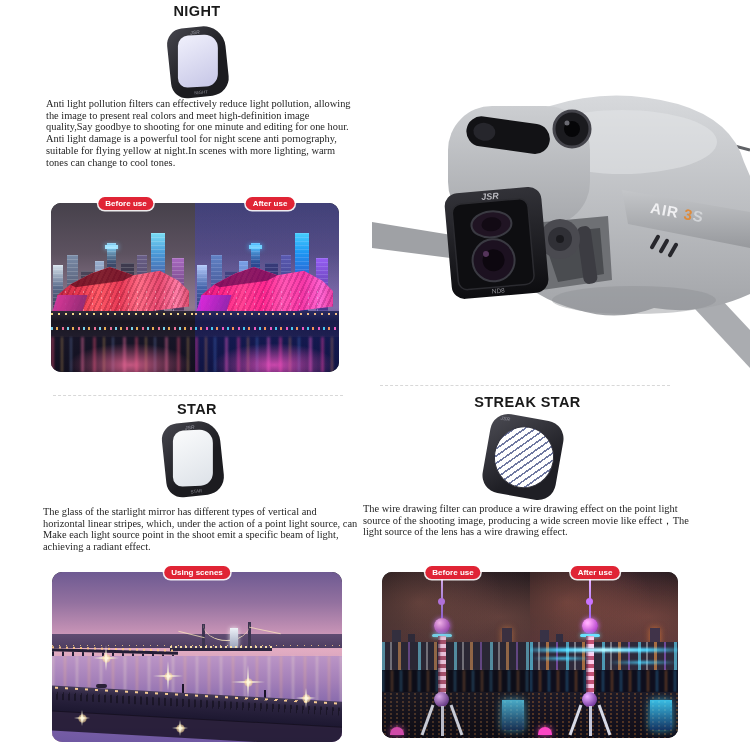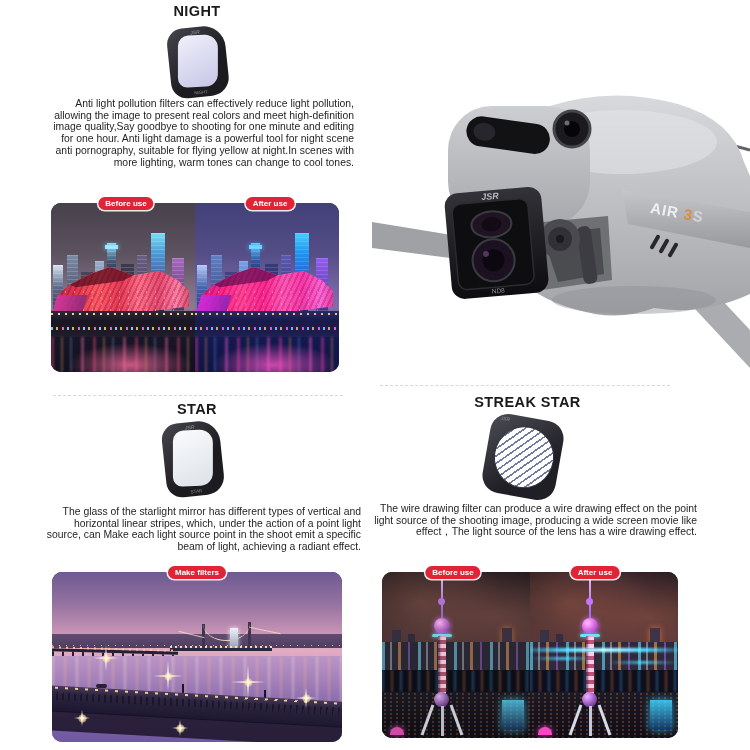--- a/index.html
+++ b/index.html
@@ -1,21 +1,21 @@
 <!DOCTYPE html>
 <html><head>
 <meta charset="utf-8">
 <style>
   html,body{margin:0;padding:0;}
   body{width:750px;height:750px;position:relative;background:#ffffff;overflow:hidden;
        font-family:"Liberation Sans", sans-serif;}
   
   .sec-title{position:absolute;text-align:center;font-size:14.5px;font-weight:bold;
              color:#1a1a1a;letter-spacing:.4px;}
-  .desc{position:absolute;font-size:10.4px;line-height:11.7px;color:#1f1f1f;text-align:right;}
+  .desc{position:absolute;font-size:10.4px;line-height:11.7px;color:#1f1f1f;text-align:left;font-family:Liberation Serif, serif;}
   
   .badge{position:absolute;transform:translateX(-50%);background:#e02435;color:#fff;
          font-size:8px;font-weight:bold;line-height:13px;height:13px;padding:0 7px;
          border-radius:8px;white-space:nowrap;z-index:9;box-shadow:0 0 0 1.5px rgba(255,255,255,.9);}
   
   .fshot{position:absolute;}
   .fframe{position:absolute;left:4px;top:2px;width:58px;height:70px;border-radius:16px 22px 18px 16px;
           background:linear-gradient(140deg,#46464e,#1c1c20 60%);transform:rotate(-6deg);}
   .fglass{position:absolute;left:9px;top:8px;right:9px;bottom:10px;border-radius:10px 14px 12px 10px;
           transform:rotate(3deg) skewX(-3deg);}
@@ -290,21 +290,21 @@
 <div class="fshot" style="left:160px;top:420px;width:66px;height:80px;">
   <div class="fframe" style="height:74px;">
     <div class="fbrand">JSR</div>
     <div class="fglass glass-star"></div>
     <div class="flabel">STAR</div>
   </div>
 </div>
 
 <div class="desc" style="left:43px;top:506px;width:318px;">The glass of the starlight mirror has different types of vertical and horizontal linear stripes, which, under the action of a point light source, can Make each light source point in the shoot emit a specific beam of light, achieving a radiant effect.</div>
 
-<div class="badge" style="left:197px;top:566px;">Make filters</div>
+<div class="badge" style="left:197px;top:566px;">Using scenes</div>
 
 <div class="card" style="left:52px;top:572px;width:290px;height:170px;">
   <div class="scene">
     <div class="lyr st-sky"></div>
     <div class="lyr st-far"></div>
     <div class="lyr st-twr st-twrA"></div>
     <div class="lyr st-twr st-twrB"></div>
     <div class="lyr st-cab"></div>
     <div class="lyr st-cabL"></div>
     <div class="lyr st-cabR"></div>

